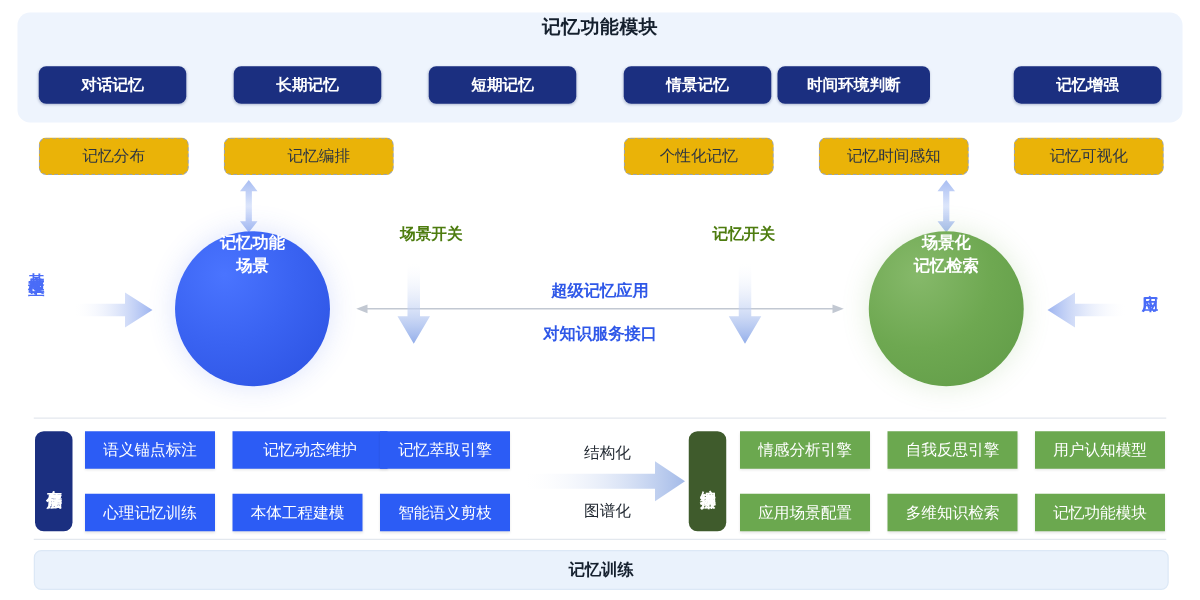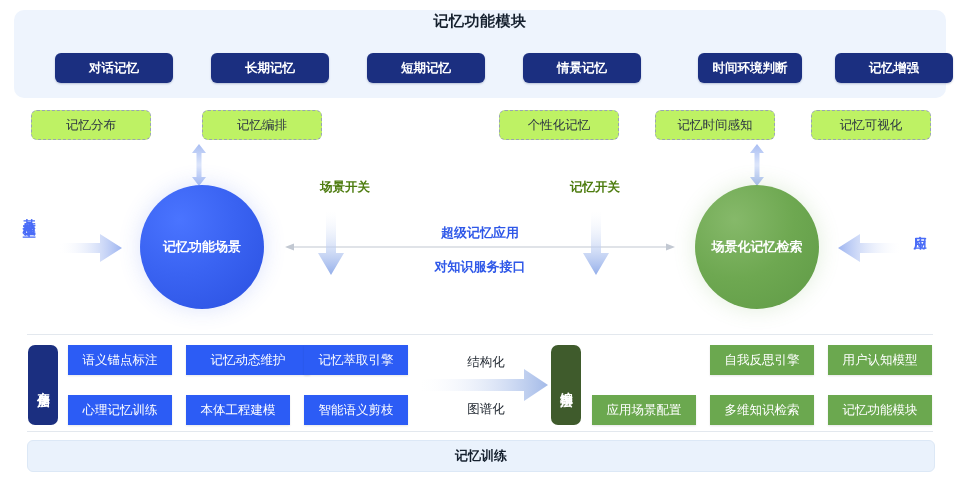--- a/index.html
+++ b/index.html
@@ -46,31 +46,30 @@
     height: 30px;
     background: #1b2f80;
     border-radius: 6px;
     color: #ffffff;
     font-size: 12.5px;
     font-weight: bold;
     display: flex;
     align-items: center;
     justify-content: center;
     box-shadow: 0 1px 2px rgba(20,40,100,0.25);
-    margin-left: 24px;
   }
 
   
   .dash-chip {
     position: absolute;
     top: 110px;
     height: 28px;
     border: 1px dashed #9aa4b2;
     border-radius: 6px;
-    background: #bef264;
+    background: #eab308;
     color: #2b3442;
     font-size: 12.5px;
     display: flex;
     align-items: center;
     justify-content: center;
   }
 
   
   .vdouble {
     position: absolute;
@@ -79,22 +78,21 @@
   }
 
   
   .big-circle {
     position: absolute;
     width: 124px;
     height: 124px;
     border-radius: 50%;
     display: flex;
     align-items: center;
-    justify-content: center;
-    flex-direction: row;
+    flex-direction: column;
     color: #ffffff;
     font-size: 13px;
     font-weight: bold;
     line-height: 1.45;
     text-align: center;
   }
   .circle-blue {
     background: radial-gradient(circle at 32% 28%, #4a74ff 0%, #3a63f2 45%, #2a50e0 100%);
     box-shadow: 0 0 22px rgba(60,100,240,0.18);
   }
@@ -211,31 +209,31 @@
   </div>
   <div class="mod-chip" style="left: 187px; width: 118px;">
     <span>长期记忆</span>
   </div>
   <div class="mod-chip" style="left: 343px; width: 118px;">
     <span>短期记忆</span>
   </div>
   <div class="mod-chip" style="left: 499px; width: 118px;">
     <span>情景记忆</span>
   </div>
-  <div class="mod-chip" style="left: 674px; width: 104px;">
+  <div class="mod-chip" style="left: 622px; width: 122px;">
     <span>时间环境判断</span>
   </div>
   <div class="mod-chip" style="left: 811px; width: 118px;">
     <span>记忆增强</span>
   </div>
 
   <div class="dash-chip" style="left: 31px; width: 118px;">
     <span>记忆分布</span>
   </div>
-  <div class="dash-chip" style="left: 202px; width: 118px;">
+  <div class="dash-chip" style="left: 179px; width: 118px; padding-left: 16px;">
     <span>记忆编排</span>
   </div>
   <div class="dash-chip" style="left: 499px; width: 118px;">
     <span>个性化记忆</span>
   </div>
   <div class="dash-chip" style="left: 655px; width: 118px;">
     <span>记忆时间感知</span>
   </div>
   <div class="dash-chip" style="left: 811px; width: 118px;">
     <span>记忆可视化</span>
@@ -358,20 +356,23 @@
         </linearGradient>
       </defs>
       <path d="M0 11 L104 11 L104 1 L128 17 L104 33 L104 23 L0 23 Z" fill="url(#gh3)"></path>
     </svg>
   </div>
   <div class="flow-text" style="left:441px; top:354px;">结构化</div>
   <div class="flow-text" style="left:441px; top:401px;">图谱化</div>
 
   <div class="layer-tab orch" style="left:551px; top:345px;">编排层</div>
 
+  <div class="cell green" style="top: 345px; left: 592px; width: 104px;">
+    <span>情感分析引擎</span>
+  </div>
   <div class="cell green" style="top: 345px; left: 710px; width: 104px;">
     <span>自我反思引擎</span>
   </div>
   <div class="cell green" style="top: 345px; left: 828px; width: 104px;">
     <span>用户认知模型</span>
   </div>
   <div class="cell green" style="top: 395px; left: 592px; width: 104px;">
     <span>应用场景配置</span>
   </div>
   <div class="cell green" style="top: 395px; left: 710px; width: 104px;">

